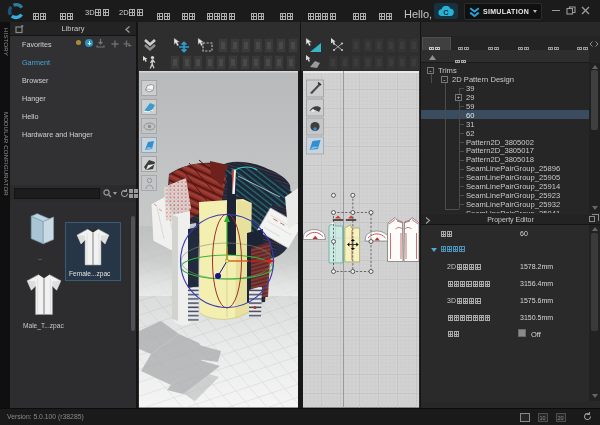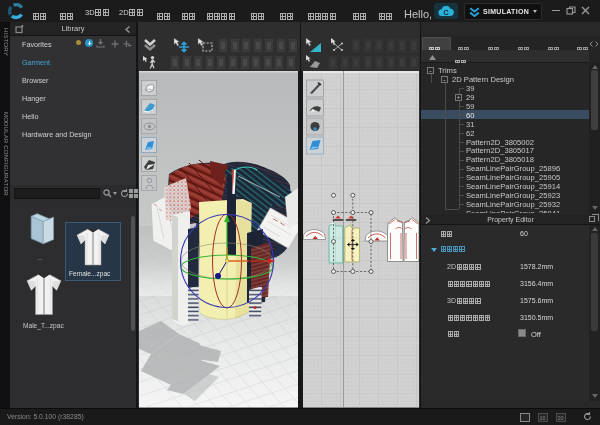--- a/index.html
+++ b/index.html
@@ -95,21 +95,21 @@
       <svg class="abs" style="left:114px;top:4px" width="8" height="7" viewBox="0 0 8 7">
           <path d="M5.5 .5 L2 3.5 L5.5 6.5" fill="none" stroke="#9a9a9a" stroke-width="1.3"></path>
         </svg>
     </div>
     <div class="abs" style="left:0;top:14px;width:126px;height:149px;background:#313134">
       <span class="libitem" style="top:4px">Favorites</span>
       <span class="libitem" style="top:22px;color:#46a5d6">Garment</span>
       <span class="libitem" style="top:40px">Browser</span>
       <span class="libitem" style="top:58px">Hanger</span>
       <span class="libitem" style="top:76px">Hello</span>
-      <span class="libitem" style="top:94px">Hardware and Design</span>
+      <span class="libitem" style="top:94px">Hardware and Hanger</span>
       <span class="abs" style="left:66px;top:4px;width:5px;height:5px;border-radius:50%;background:#c8a43a;opacity:.8"></span>
         <circle class="abs" style="left:75px;top:3px;width:8px;height:8px;border-radius:50%;background:#2991c4;display:block"></circle>
       <svg class="abs" style="left:76.6px;top:4.6px" width="5" height="5" viewBox="0 0 5 5">
           <path d="M2.5 0 V3.4 M.8 2 L2.5 3.8 L4.2 2" stroke="#dff" stroke-width="1" fill="none"></path>
         </svg>
       <svg class="abs" style="left:86px;top:3px" width="9" height="9" viewBox="0 0 9 9">
           <path d="M4.5 0 V4.6 M2.6 3 L4.5 5 L6.4 3" stroke="#777" stroke-width="1.2" fill="none"></path>
           <path d="M1 6.5 V8 H8 V6.5" stroke="#777" stroke-width="1.2" fill="none"></path>
         </svg>
       <svg class="abs" style="left:101px;top:4px" width="8" height="8" viewBox="0 0 8 8">

